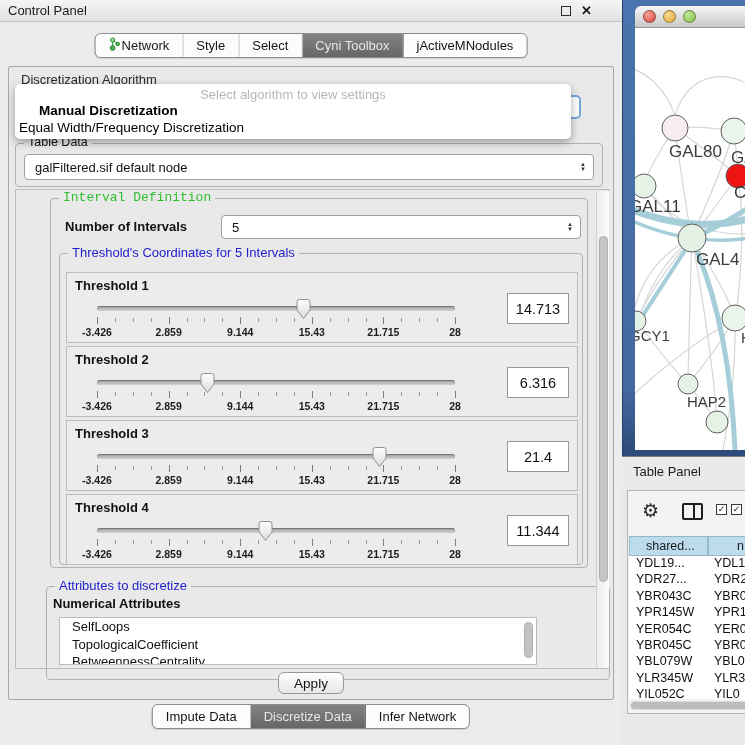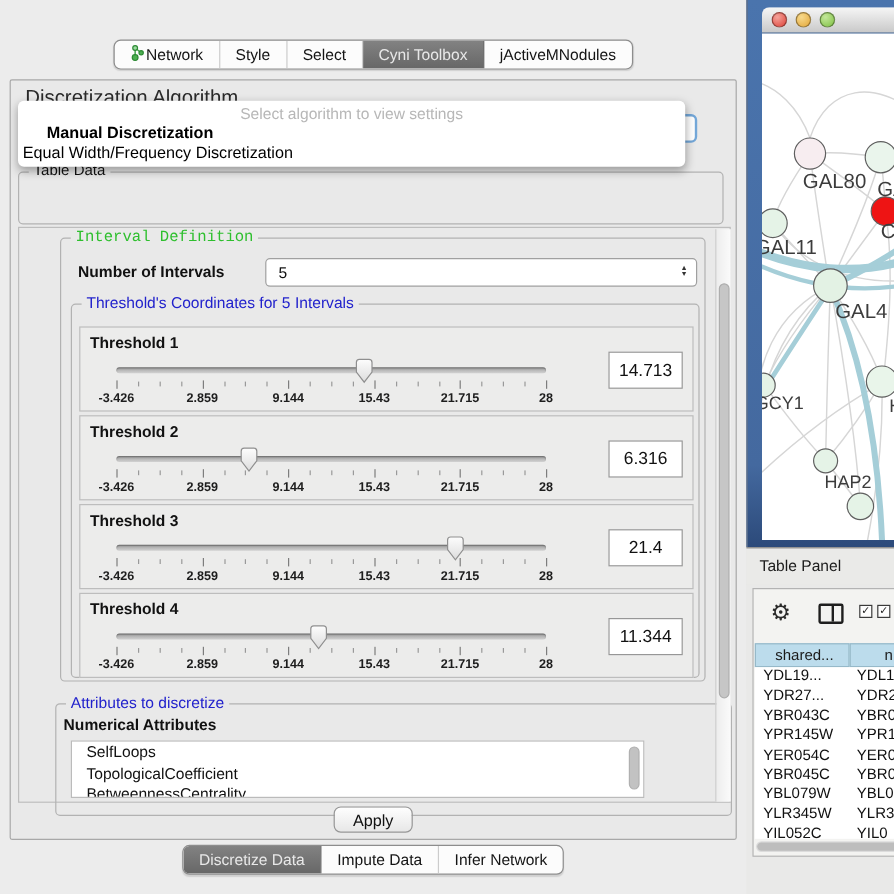--- a/index.html
+++ b/index.html
@@ -19,21 +19,21 @@
   .seg .tab { padding:0 13px; font-size:13px; color:#141414; display:flex; align-items:center; gap:0;
               border-right:1px solid #cccccc; white-space:nowrap; }
   .seg .tab:last-child { border-right:none;text-align:right; }
   .seg .tab.selected { background:linear-gradient(#828282,#676767); color:#e8e8e8; border-right-color:#5c5c5c; }
   .seg.top { top:33px; left:50%; transform:translateX(-50%); }
   .seg.bottom { top:704px; left:50%; transform:translateX(-50%); }
 
   .outer-panel { position:absolute; left:8px; top:66px; width:606px; height:634px;
                  background:#e9e9e9; border:1px solid #a8a8a8; border-radius:2px; }
 
-  .algo-label { position:absolute; left:12px; top:5px; font-size:17px; color:#2a2a2a; z-index:5; }
+  .algo-label { position:absolute; left:12px; top:5px; font-size:13px; color:#2a2a2a; z-index:5; }
   .algo-combo { position:absolute; left:14px; top:28px; width:558px; height:24px; background:#fff;
                 border:2px solid #73a7d8; border-radius:5px; z-index:10; }
   .popup { position:absolute; left:6px; top:17px; width:556px; height:55px; background:#fff;
            border-radius:5px; box-shadow:0 3px 8px rgba(0,0,0,.35); z-index:50; }
   .popup .ph { position:absolute; left:0; right:0; top:3px; text-align:center; font-size:13px; color:#b7b7b7; }
   .popup .opt { position:absolute; left:4px; font-size:13.5px; color:#000; white-space:nowrap; }
   .popup .opt.bold { font-weight:bold; }
 
   .group { position:absolute; border:1px solid #b2b2b2; border-radius:4px; }
   .gtitle { position:absolute; top:-9px; left:8px; background:#e9e9e9; padding:0 4px; font-size:13px; white-space:nowrap; }
@@ -104,20 +104,25 @@
   .tprow .c1 { width:79px; padding-left:7px; overflow:hidden; }
   .tprow .c2 { padding-left:6px; overflow:hidden; }
   .hsb { position:absolute; left:2px; right:3px; top:210px; height:9px; background:#dcdcdc; border-radius:5px; }
   .hsb-thumb { position:absolute; left:1px; top:1px; right:1px; bottom:1px; background:#bdbdbd; border-radius:5px; }
 </style>
 </head>
 <body>
 
 <div class="control-panel">
 
+  <div class="titlebar">
+    <span class="t">Control Panel</span>
+    <span class="float-btn"></span>
+    <span class="close-btn">✕</span>
+  </div>
 
   <div class="seg top" id="topTabs">
       <div class="tab">
         <span><svg width="13" height="14" viewBox="0 0 13 14">
             <line x1="4" y1="3" x2="4" y2="11" stroke="#3f9f46" stroke-width="1.2"></line>
             <line x1="4" y1="3" x2="9" y2="7" stroke="#3f9f46" stroke-width="1"></line>
             <circle cx="4" cy="3" r="2" fill="#9bdaa0" stroke="#2c8a33"></circle>
             <circle cx="9" cy="7" r="1.8" fill="#4caf50" stroke="#2c8a33"></circle>
             <circle cx="4" cy="11" r="2.4" fill="#4caf50" stroke="#2c8a33"></circle>
           </svg></span>
@@ -145,20 +150,27 @@
     <div class="popup">
       <div class="ph">Select algorithm to view settings</div>
       <div id="popupOptions">
           <div class="opt bold" style="top: 19px; padding-left: 20px;">Manual Discretization</div>
           <div class="opt" style="top: 36px;">Equal Width/Frequency Discretization</div>
         </div>
     </div>
 
     <div class="group" style="left:6px; top:76px; width:588px; height:44px;">
       <span class="gtitle black">Table Data</span>
+      <div class="combo" style="left:8px; top:10px; width:570px; height:26px;">
+        <span>galFiltered.sif default node</span>
+        <span class="spin">
+          <span>▲</span>
+            <span>▼</span>
+        </span>
+      </div>
     </div>
 
     <div class="inner-panel">
 
       <div class="group" style="left:34px; top:8px; width:538px; height:370px;">
         <span class="gtitle green">Interval Definition</span>
 
         <span class="lbl-bold" style="left:14px; top:20px;">Number of Intervals</span>
         <div class="combo" style="left:170px; top:16px; width:360px; height:24px;">
           <span>5</span>
@@ -354,25 +366,25 @@
 
       <div class="vsb">
         <div class="vsb-thumb"></div>
       </div>
     </div>
 
     <div class="apply-btn">Apply</div>
   </div>
 
   <div class="seg bottom" id="bottomTabs">
+      <div class="tab">
+        <span>Impute Data</span>
+      </div>
       <div class="tab selected">
         <span>Discretize Data</span>
-      </div>
-      <div class="tab">
-        <span>Impute Data</span>
       </div>
       <div class="tab">
         <span>Infer Network</span>
       </div>
     </div>
 </div>
 
 <div class="right-col">
 
   <div class="net-window">

